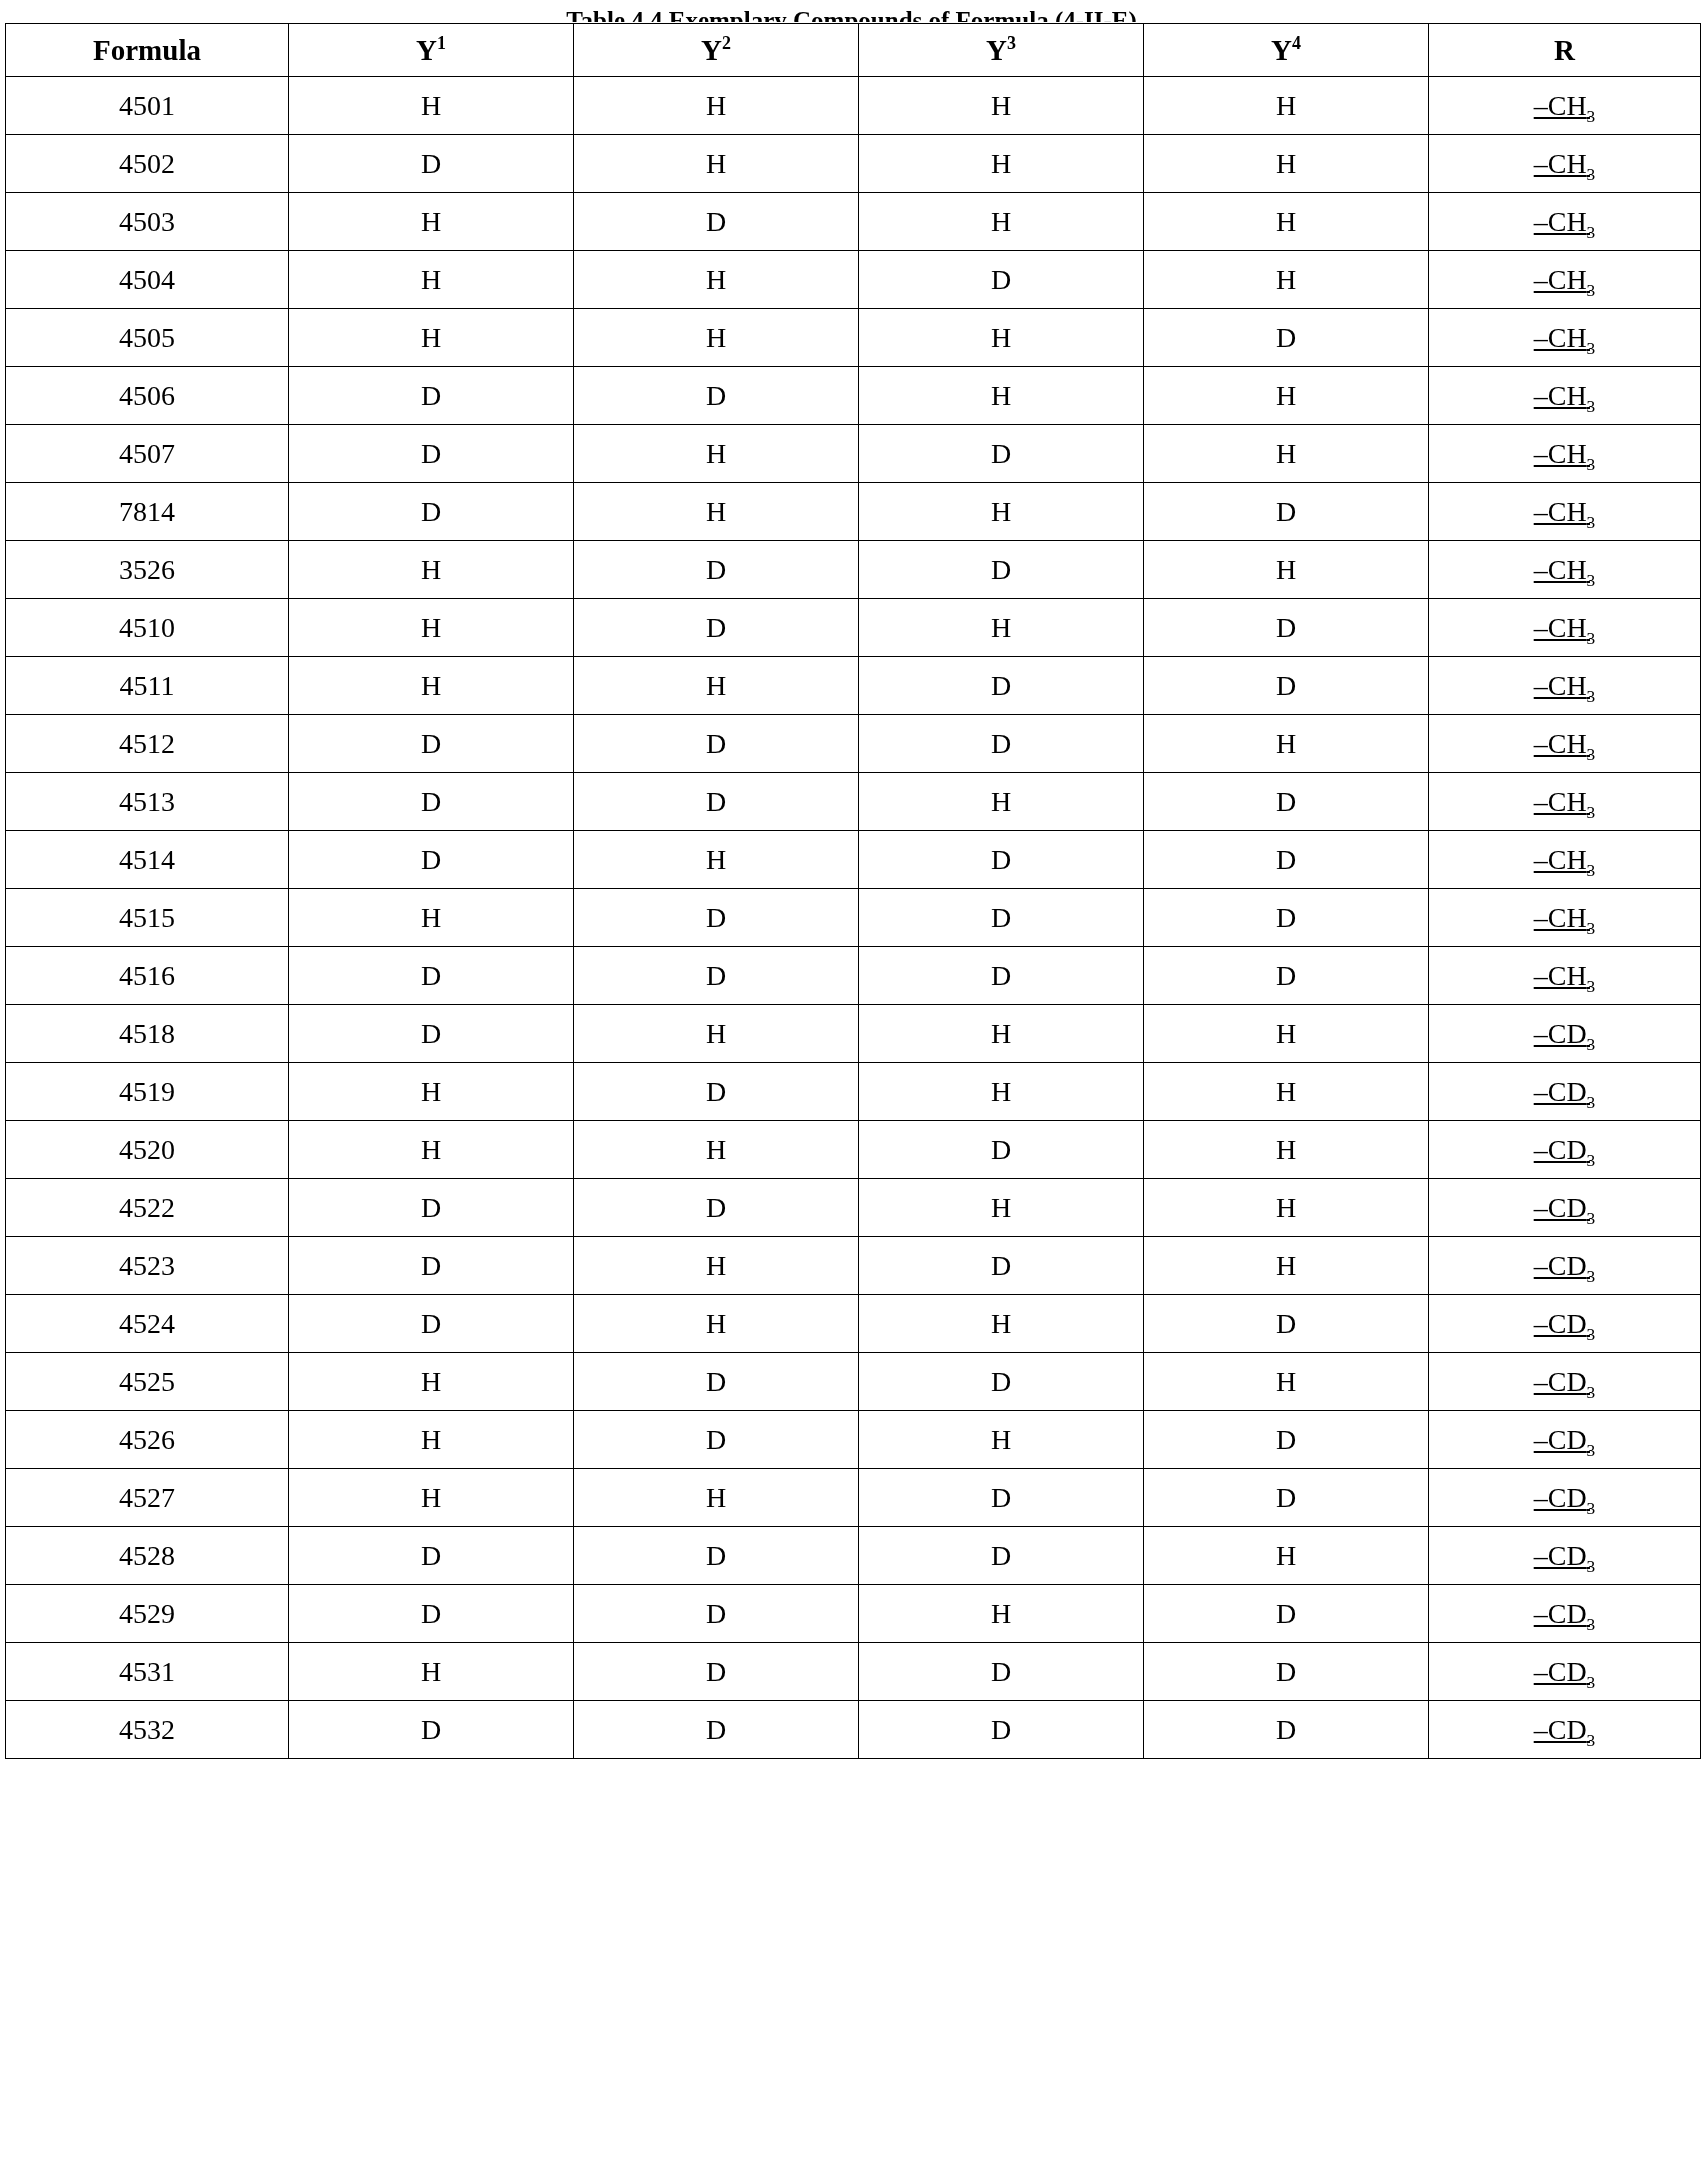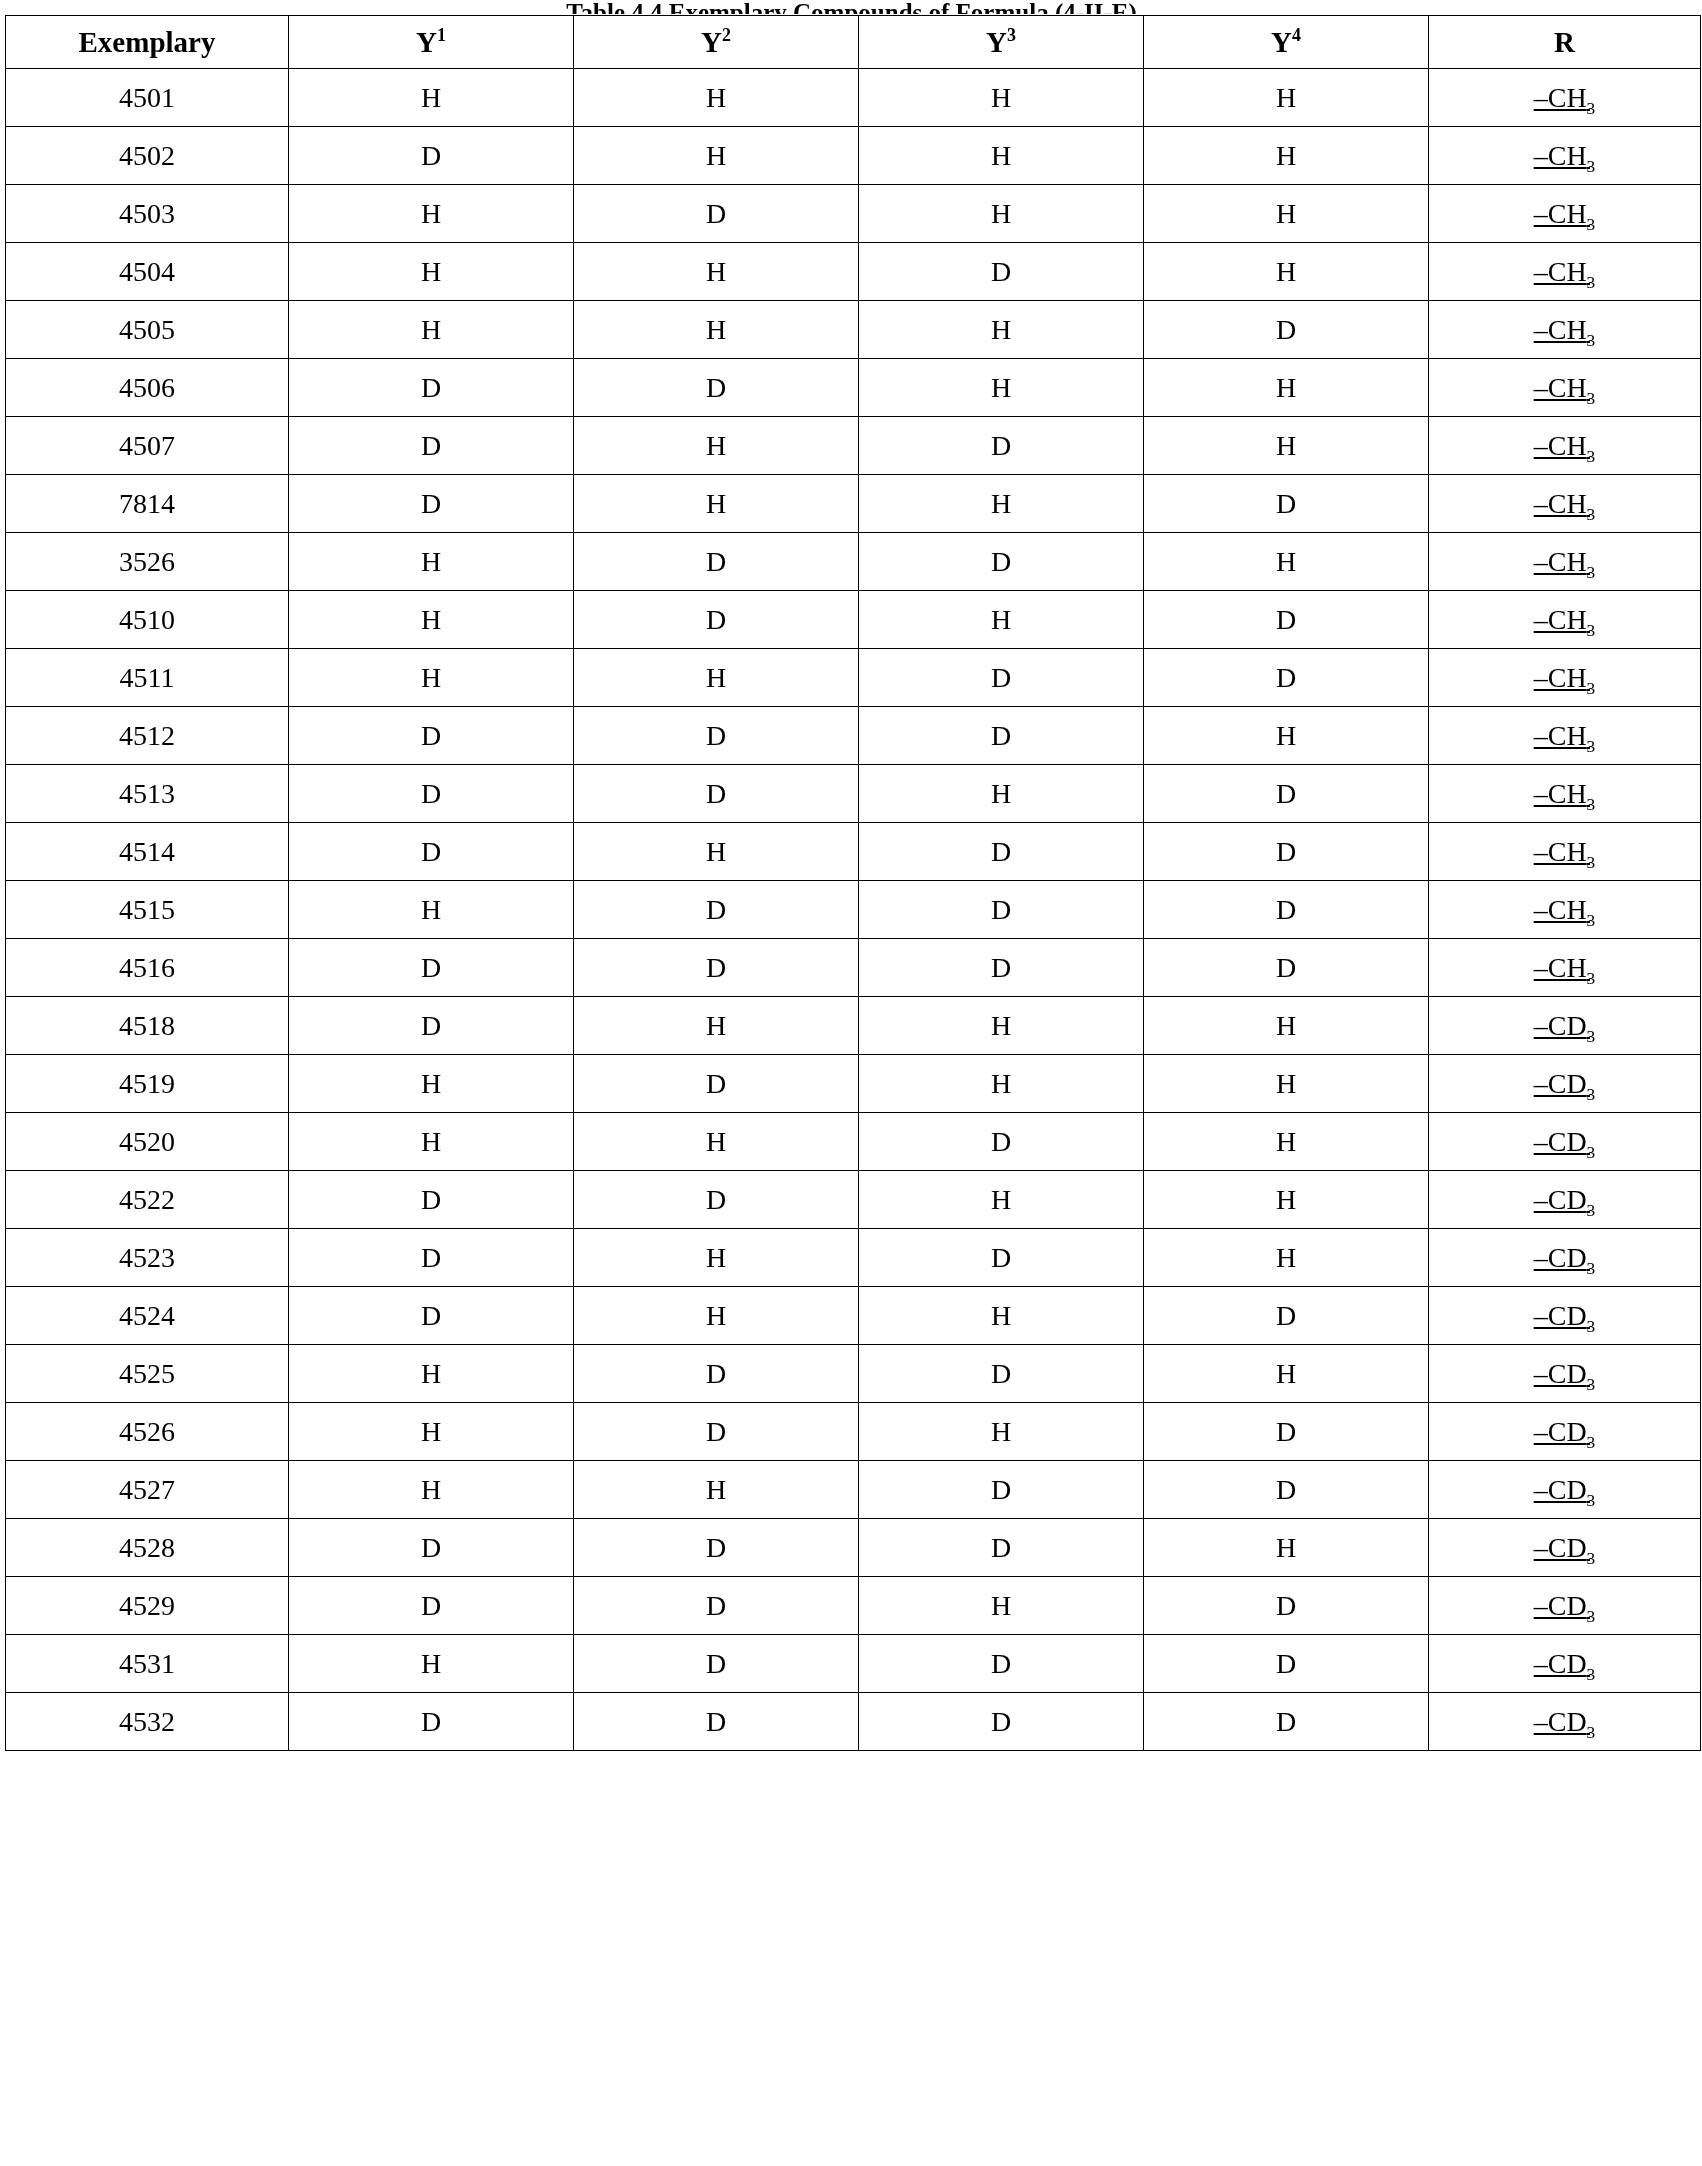--- a/index.html
+++ b/index.html
@@ -8,21 +8,21 @@
     background: #ffffff;
   }
   body {
     width: 1703px;
     font-family: "Liberation Serif", serif;
     color: #000000;
   }
   .page {
     width: 1703px;
     box-sizing: border-box;
-    padding: 0 5px;
+    padding: 8px 5px;
   }
   .table-caption {
     text-align: center;
     font-family: "Liberation Serif", serif;
     font-weight: bold;
     font-size: 25px;
     line-height: 1.0;
     margin: 0 0 1.7px 0;
     overflow: hidden;
     height: 13.5px;
@@ -80,21 +80,21 @@
       <col class="c-compound">
       <col class="c-y">
       <col class="c-y">
       <col class="c-y">
       <col class="c-y">
       <col class="c-r">
     </colgroup>
     <thead>
       <tr>
         <th>
-          <span>Exemplary</span><sup></sup>
+          <span>Formula</span><sup></sup>
         </th>
         <th>
           <span>Y</span><sup>1</sup>
         </th>
         <th>
           <span>Y</span><sup>2</sup>
         </th>
         <th>
           <span>Y</span><sup>3</sup>
         </th>

